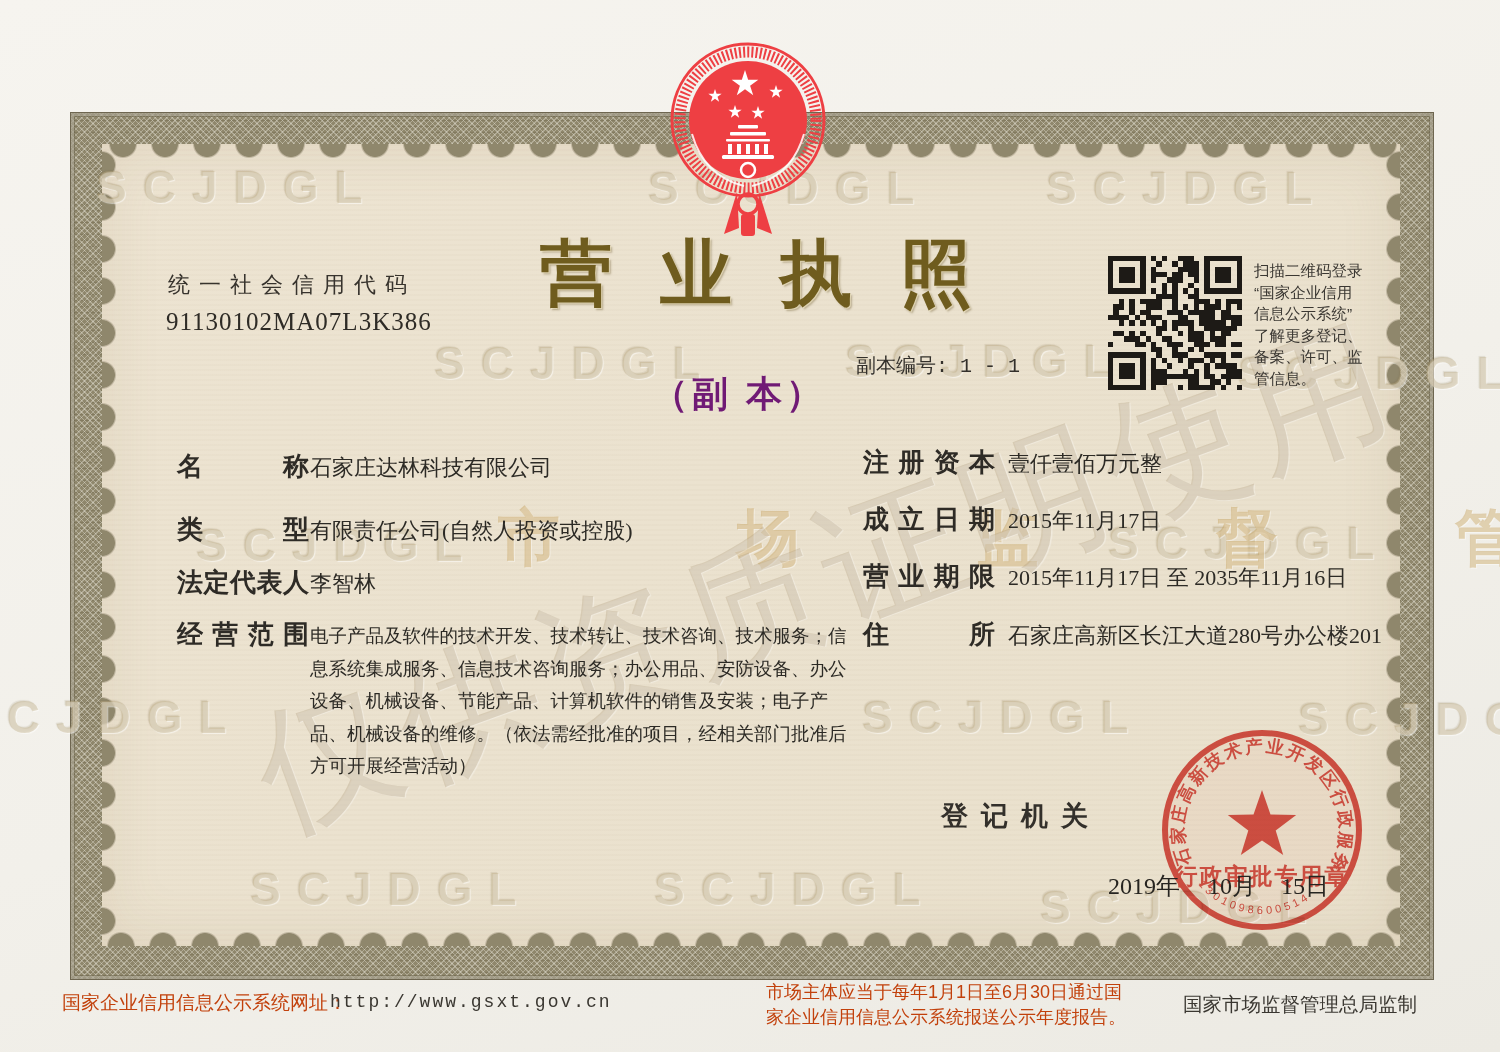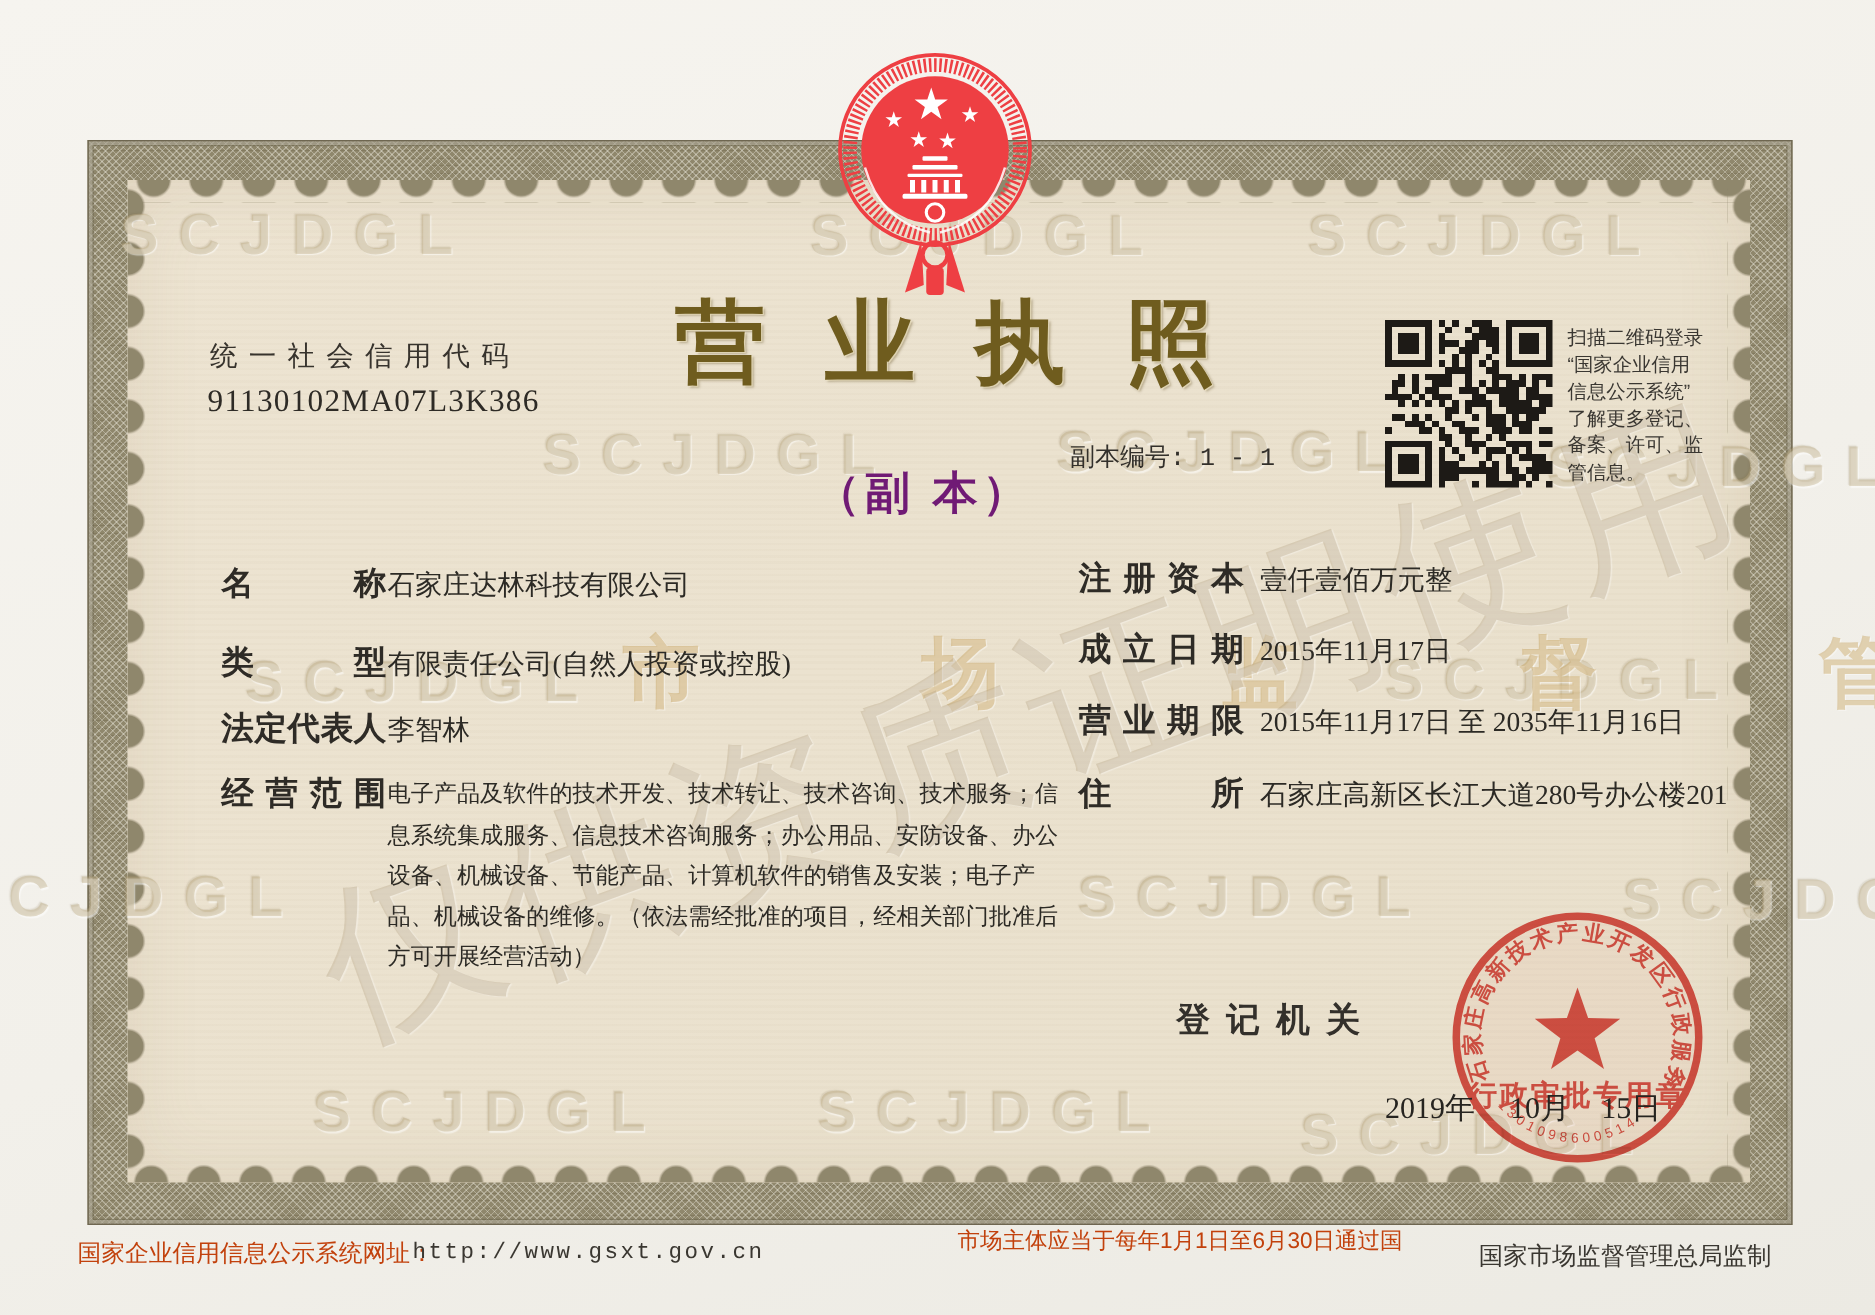--- a/index.html
+++ b/index.html
@@ -555,14 +555,15 @@
     <text font-size="11" fill="#dd4a41" letter-spacing="3.5" font-family="'Liberation Sans',sans-serif">
       <textPath href="#arcBot" startOffset="8">1301098600514</textPath>
     </text>
   </svg>
 </div>
 
 <div class="abs foot f-weblabel">国家企业信用信息公示系统网址：</div>
 <div class="abs foot f-url">http://www.gsxt.gov.cn</div>
 <div class="abs foot f-notice">
   <div>市场主体应当于每年1月1日至6月30日通过国</div>
+  <div>家企业信用信息公示系统报送公示年度报告。</div>
 </div>
 <div class="abs foot f-producer">国家市场监督管理总局监制</div>
 
 </body></html>

